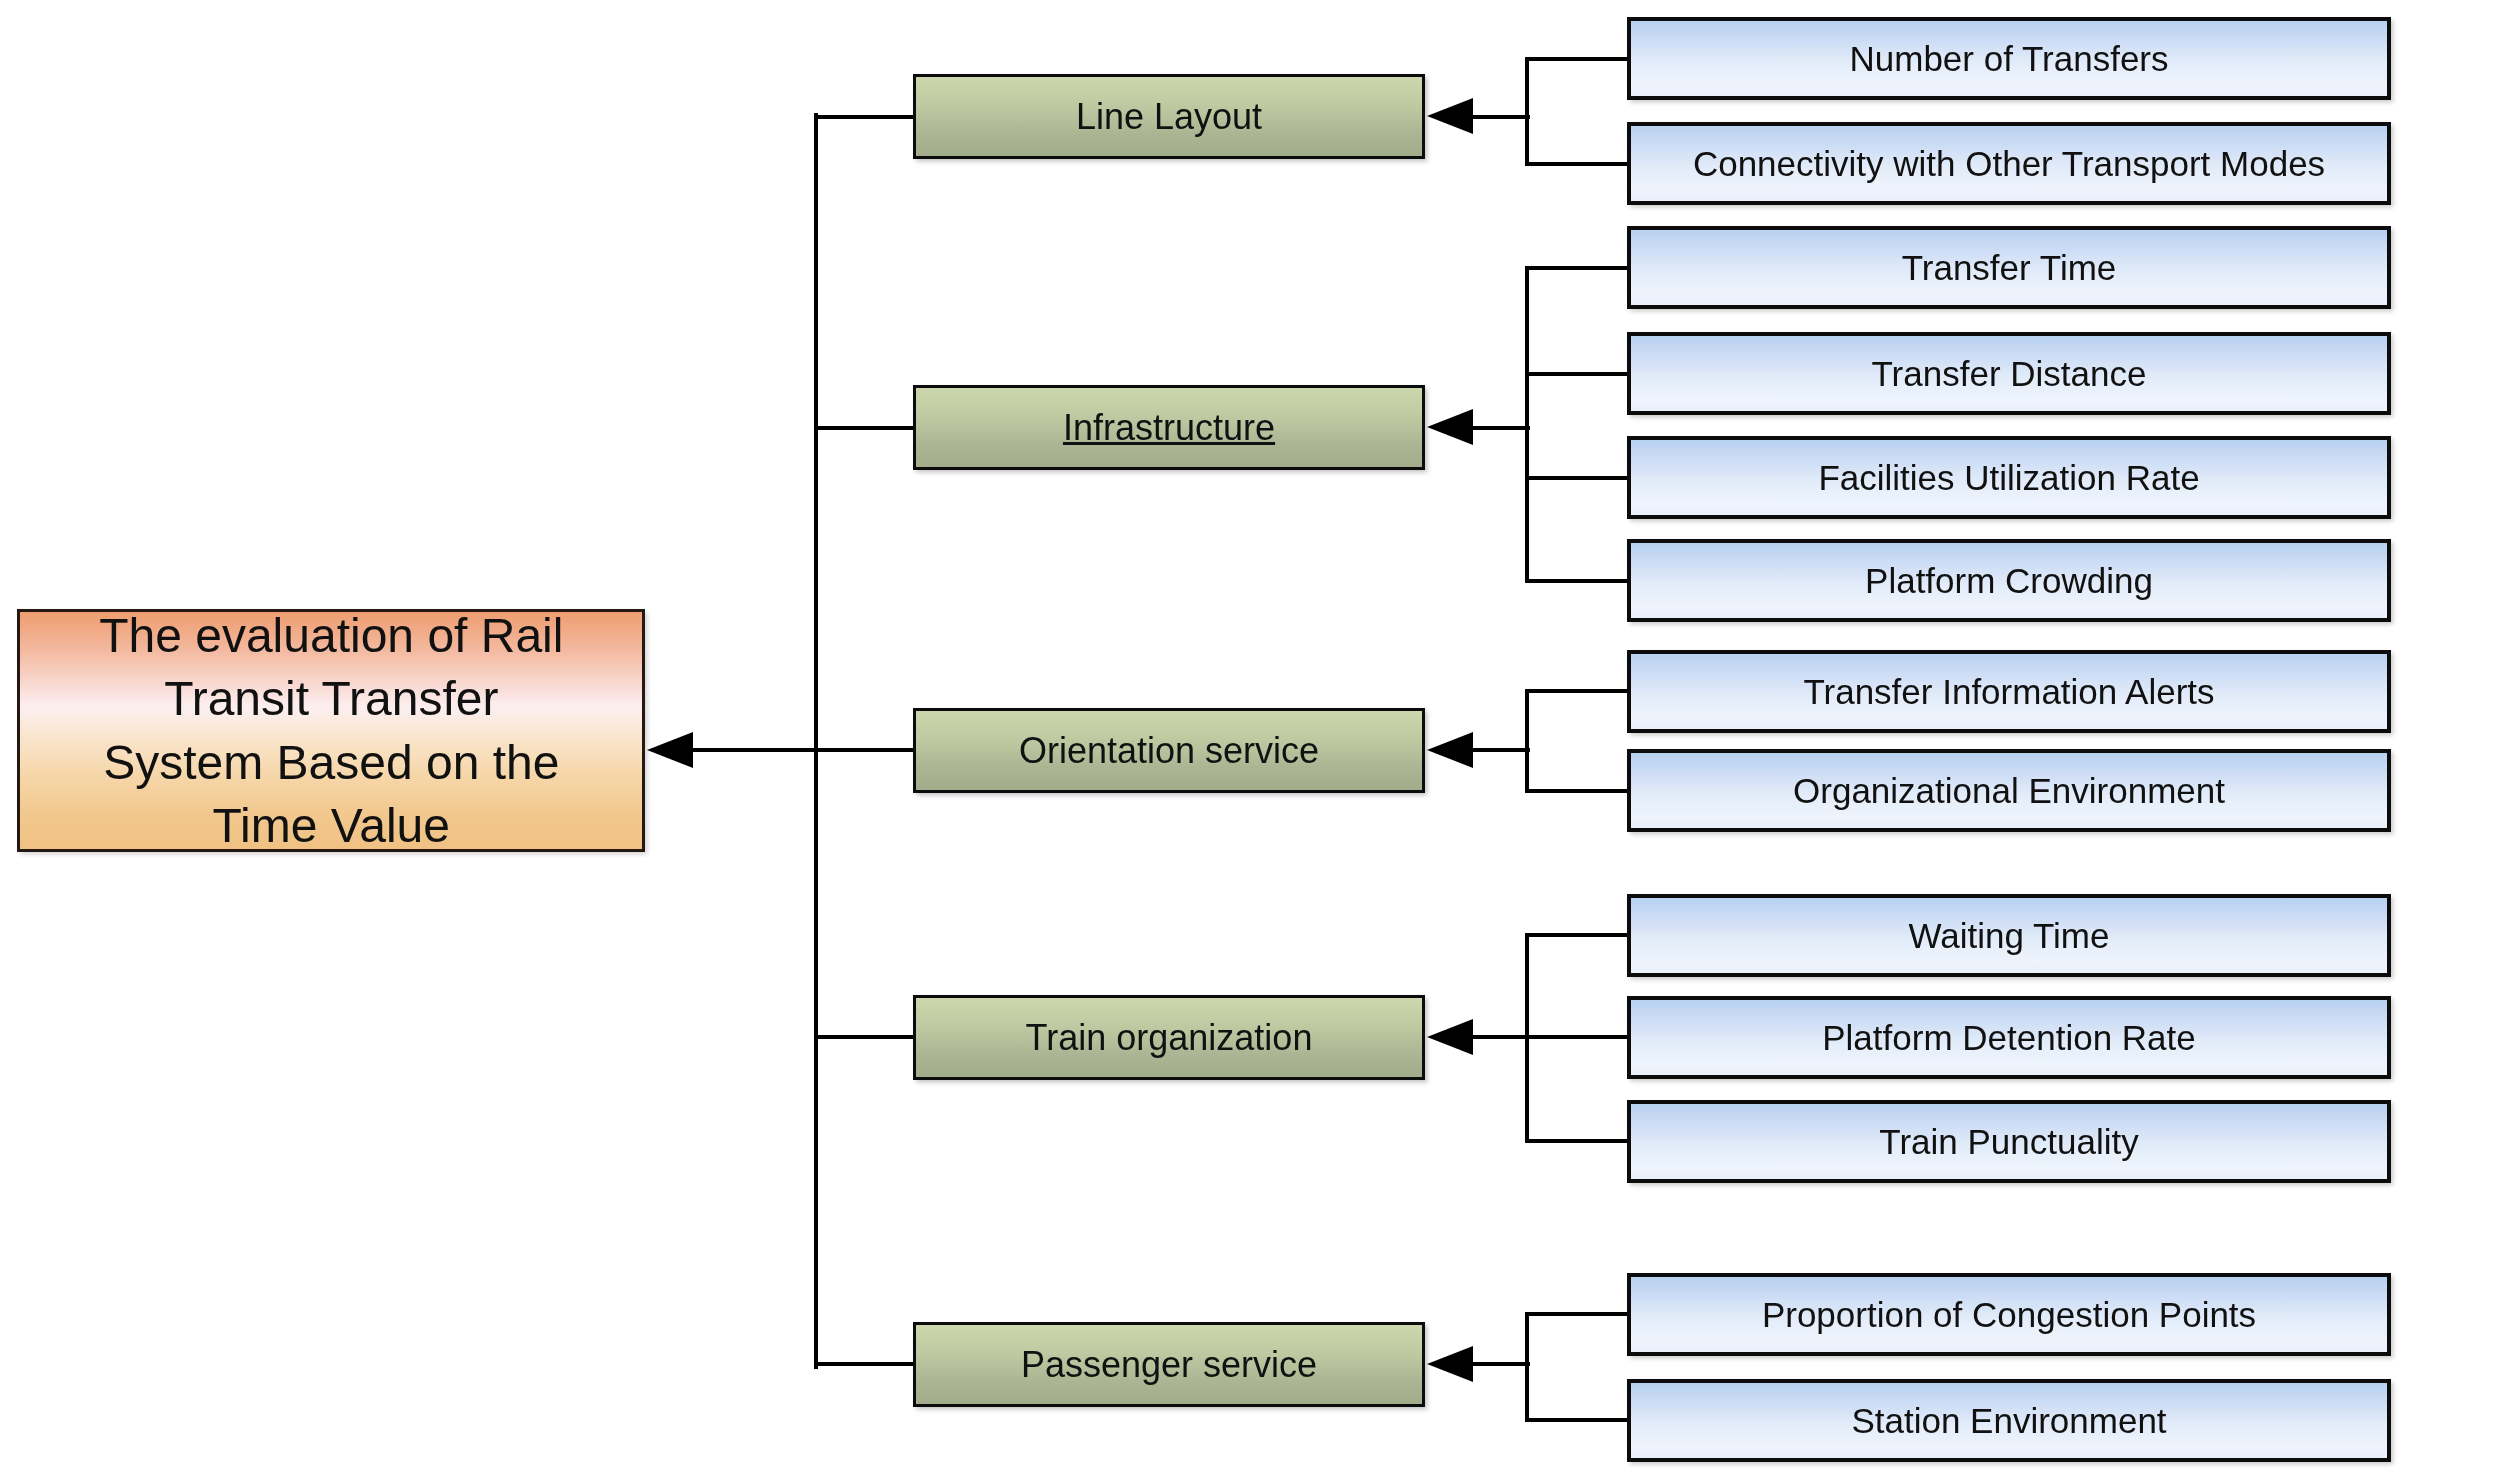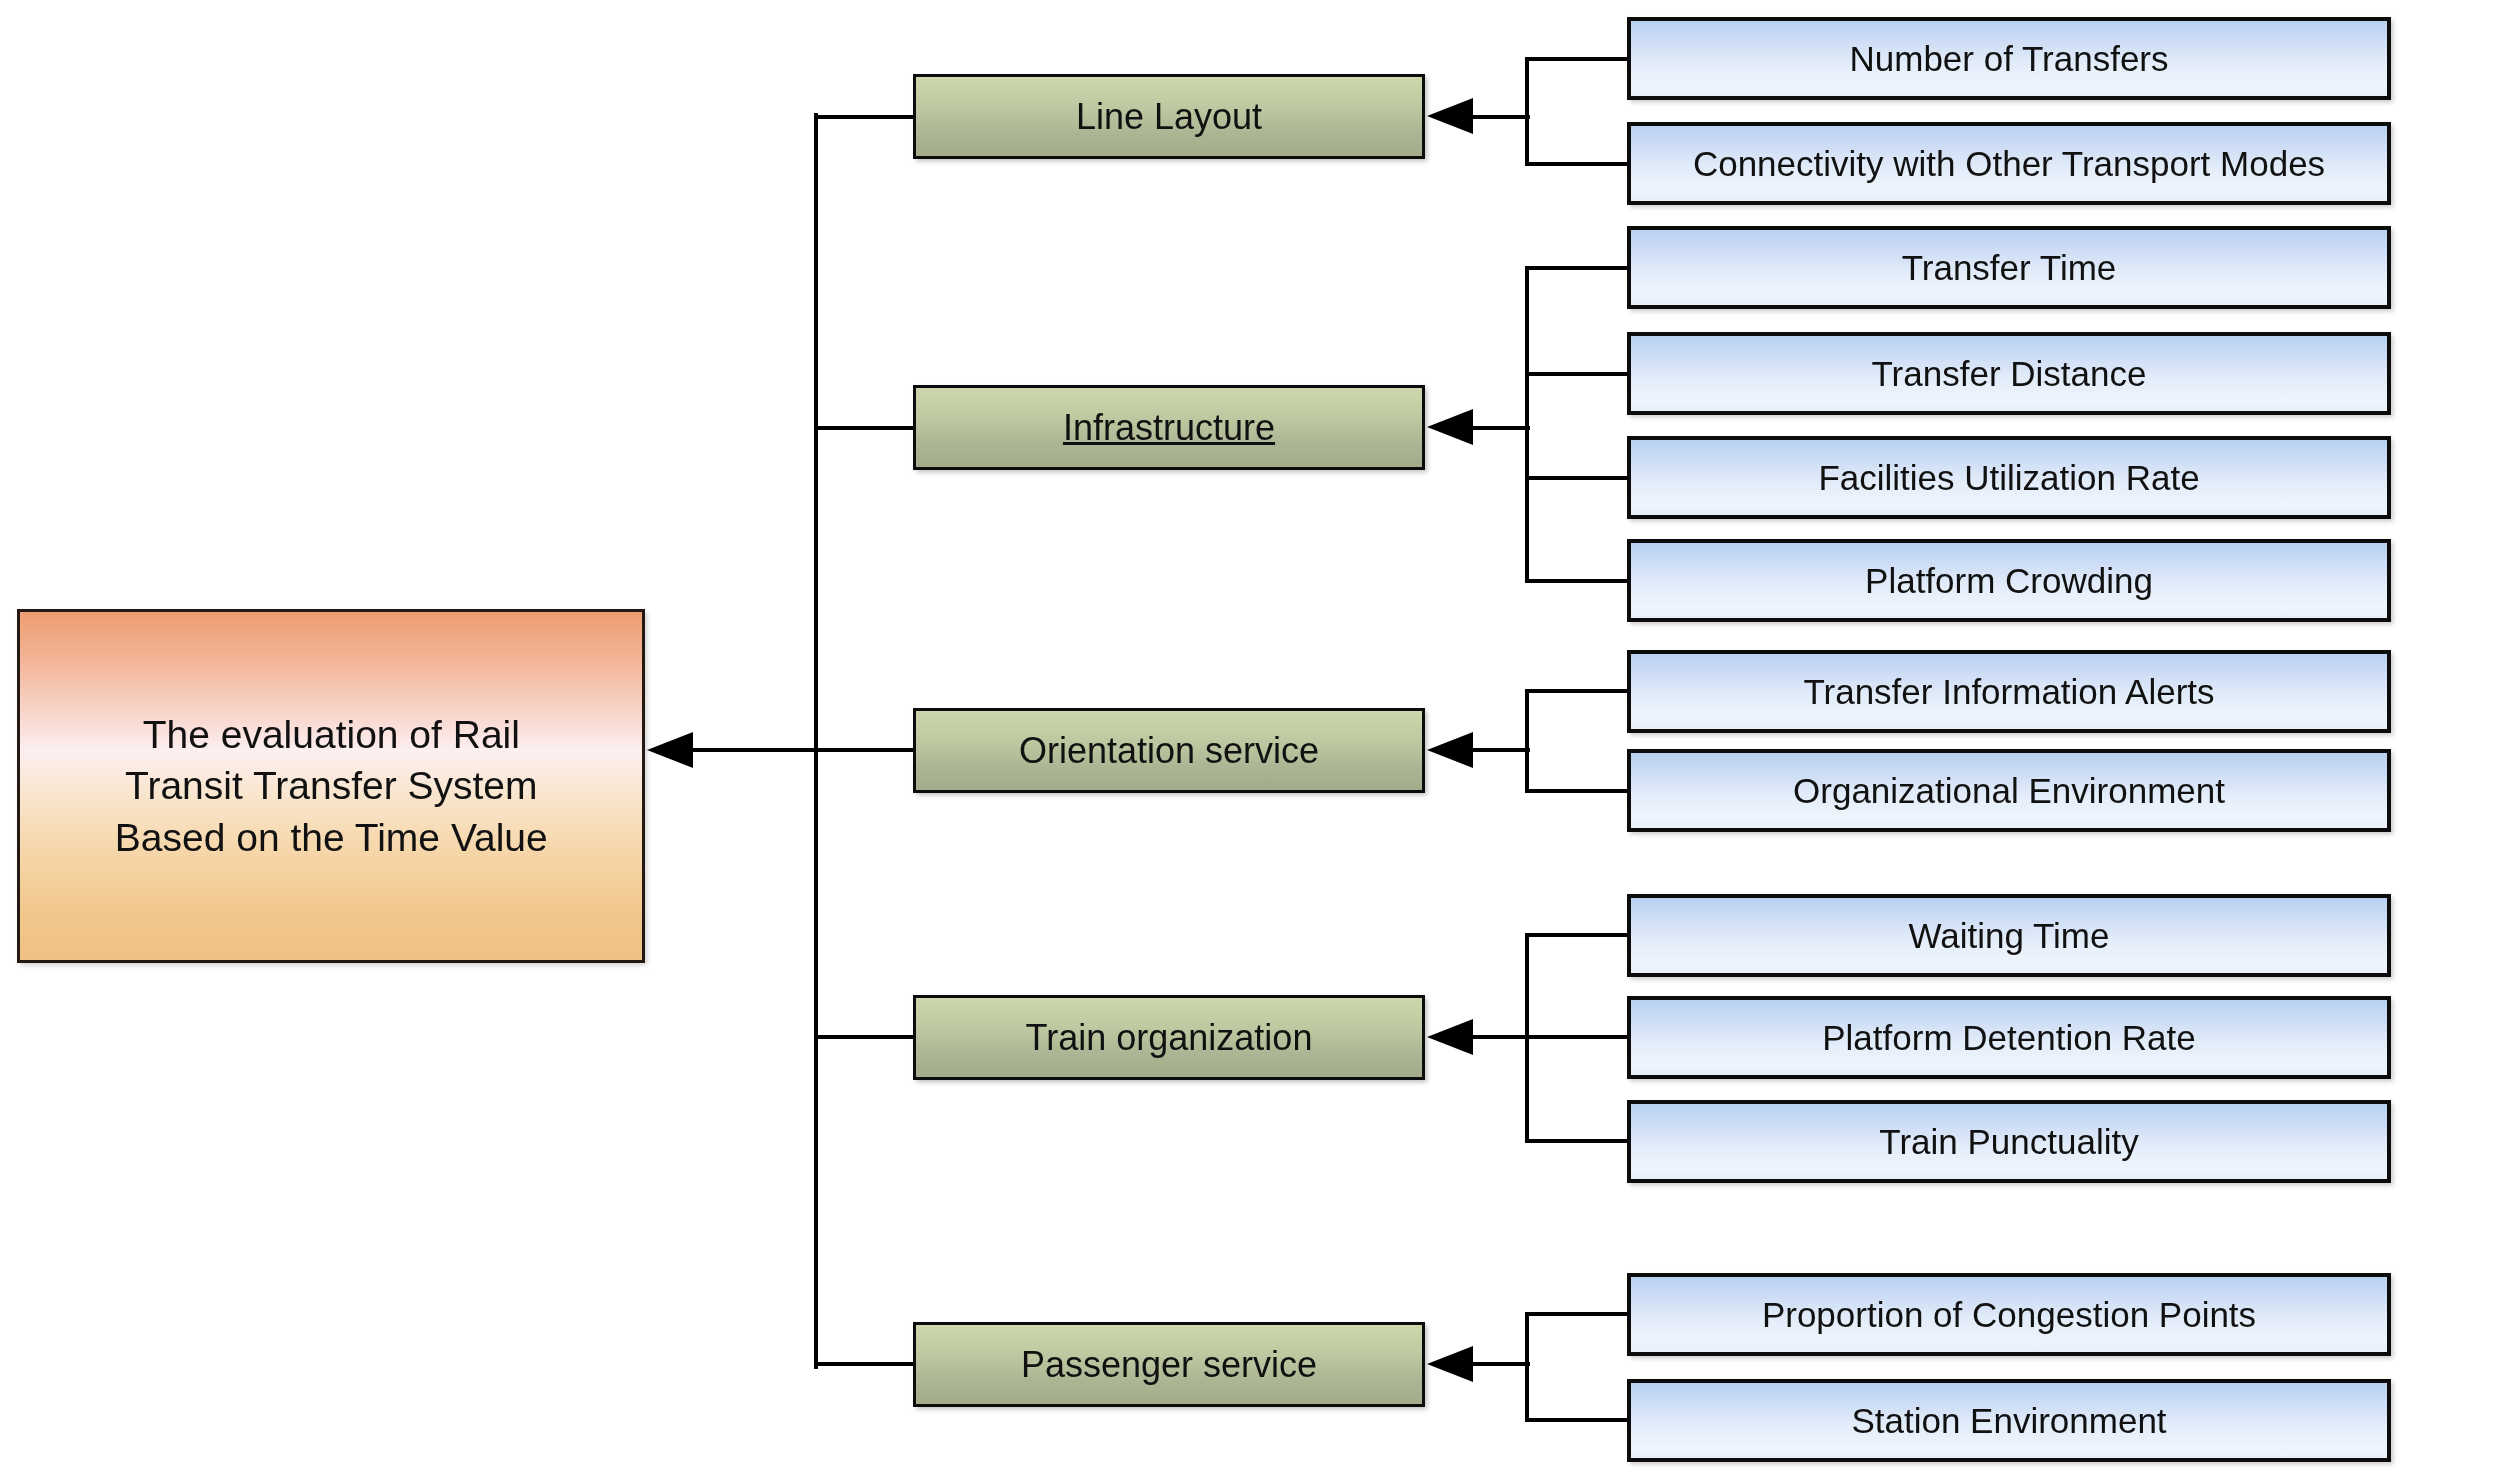--- a/index.html
+++ b/index.html
@@ -14,24 +14,24 @@
   }
   .node {
     position: absolute;
     display: flex;
     align-items: center;
     justify-content: center;
     text-align: center;
     box-sizing: border-box;
   }
   .root-node {
-    left: 17.3px; top: 609px; width: 628px; height: 354px;
+    left: 17.3px; top: 609px; width: 628px; height: 243px;
     border: 3.9px solid #241812;
     background: linear-gradient(180deg, #ee9d70 0%, #f3b79c 15%, #f9dcd6 32%, #fceff0 40%, #f9e6cf 52%, #f6d7ab 68%, #f2c88e 85%, #f0c183 100%);
-    font-size: 39px;
+    font-size: 48px;
     line-height: 1.32;
     padding: 0 77px;
     box-shadow: 2.9px 2.9px 4.8px rgba(0,0,0,0.18);
   }
   .branch-node {
     left: 913px; width: 512px; height: 85px;
     border: 3.9px solid #0c0c0c;
     background: linear-gradient(180deg, #ccd7ad 0%, #bfcaa2 35%, #aab392 75%, #a2ab8a 100%);
     font-size: 36px;
     box-shadow: 2.9px 2.9px 4.8px rgba(0,0,0,0.25);

